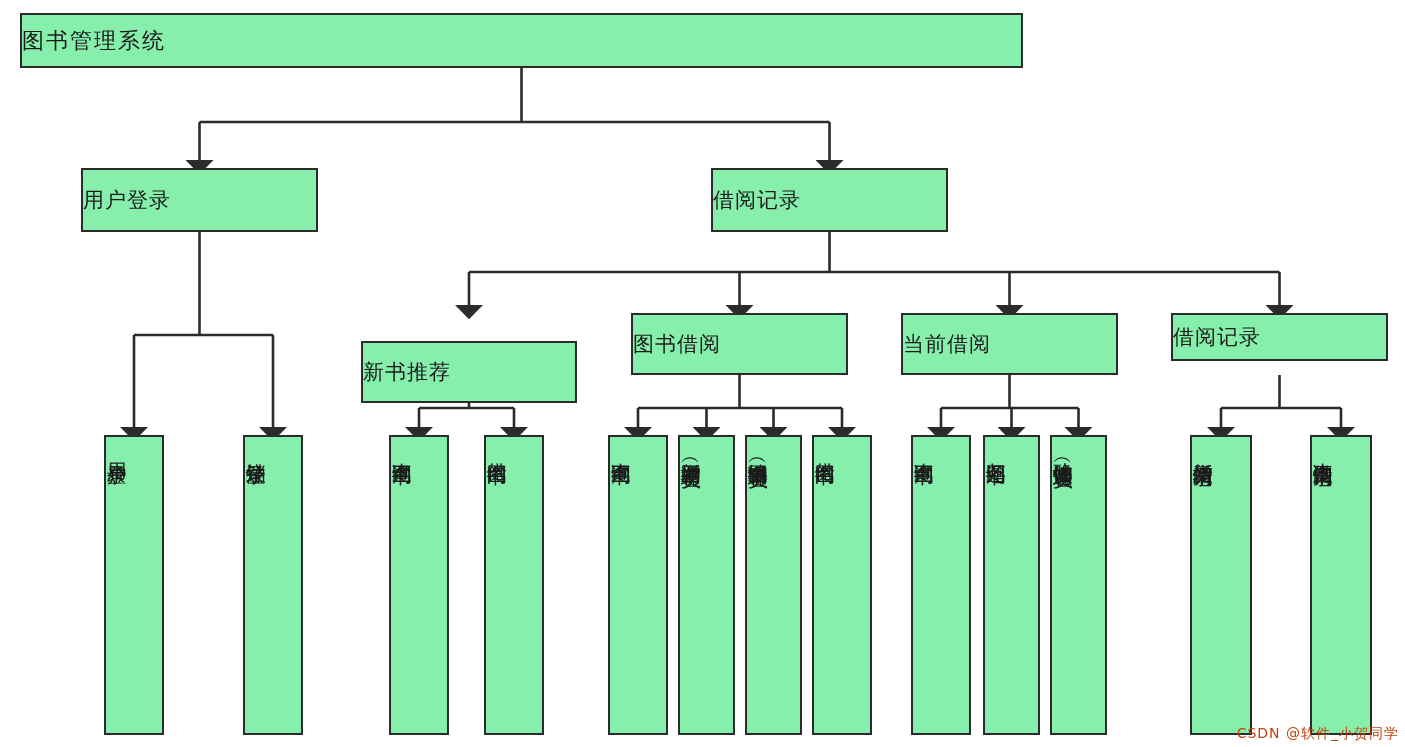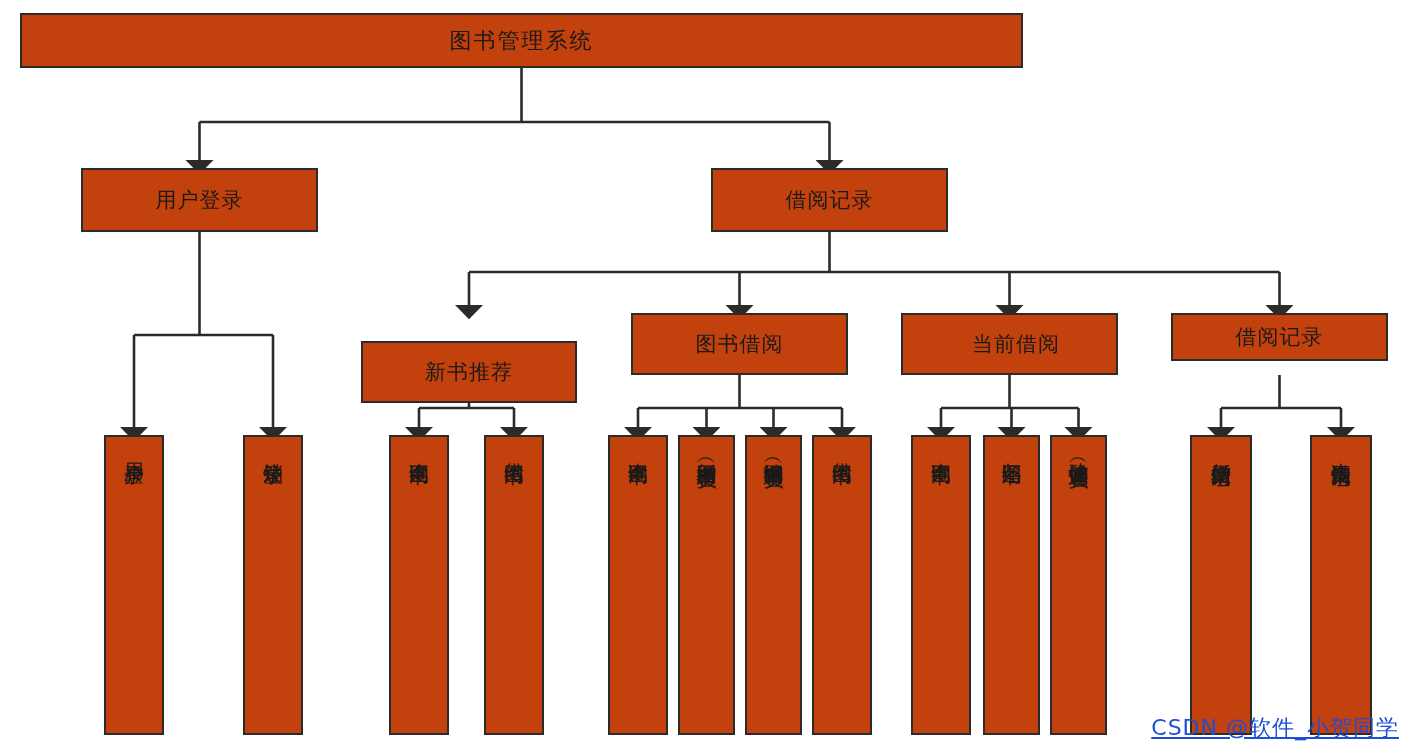--- a/index.html
+++ b/index.html
@@ -9,25 +9,24 @@
     background:#ffffff;
     font-family:"DejaVu Sans","Liberation Sans",sans-serif;
     overflow:hidden;
   }
   #diagram-root{position:relative;width:1405px;height:747px;}
   svg.layer{position:absolute;left:0;top:0;width:1405px;height:747px;}
 
   .node-box{
     position:absolute;
     box-sizing:border-box;
-    background:#c2410c;
+    background:#86efac;
     border:2px solid #2b2b2b;
     display:flex;
     align-items:center;
-    justify-content:center;
     color:#1a1a1a;
   }
   .node-box.h-label{
     font-size:21px;
     letter-spacing:1px;
   }
   .node-box.root-label{ font-size:22px; letter-spacing:2px; }
   .node-box.v-label{
     font-size:20px;
     align-items:flex-start;
@@ -36,26 +35,25 @@
   }
   .v-text{
     writing-mode:vertical-rl;
     text-orientation:upright;
     line-height:1.06;
     white-space:nowrap;
   }
   .watermark{
     position:absolute;
     right:6px;bottom:4px;
-    font-size:22px;
-    color:#1d4ed8;
+    font-size:14px;
+    color:#c2410c;
     letter-spacing:1px;
     white-space:nowrap;
     pointer-events:none;
-    text-decoration:underline;
   }
 </style>
 </head>
 <body>
 
 <div id="diagram-root">
 
   <svg class="layer" viewBox="0 0 1405 747">
     <defs>
       <marker id="arrowhead" markerWidth="9" markerHeight="11" refX="2.8" refY="5.5" orient="auto" markerUnits="strokeWidth">
@@ -108,21 +106,21 @@
       </div>
       <div class="node-box h-label" style="left: 711px; top: 168px; width: 237px; height: 64px;">
         <span>借阅记录</span>
       </div>
       <div class="node-box h-label" style="left: 361px; top: 313px; width: 216px; height: 62px; margin-top: 28px;">
         <span>新书推荐</span>
       </div>
       <div class="node-box h-label" style="left: 631px; top: 313px; width: 217px; height: 62px;">
         <span>图书借阅</span>
       </div>
-      <div class="node-box h-label" style="left: 901px; top: 313px; width: 217px; height: 62px; padding-left: 13px;">
+      <div class="node-box h-label" style="left: 901px; top: 313px; width: 217px; height: 62px;">
         <span>当前借阅</span>
       </div>
       <div class="node-box h-label" style="left: 1171px; top: 313px; width: 217px; height: 48px;">
         <span>借阅记录</span>
       </div>
       <div class="node-box v-label" style="left: 104px; top: 435px; width: 60px; height: 300px;">
         <span class="v-text">用户登录</span>
       </div>
       <div class="node-box v-label" style="left: 243px; top: 435px; width: 60px; height: 300px;">
         <span class="v-text">注销登录</span>

